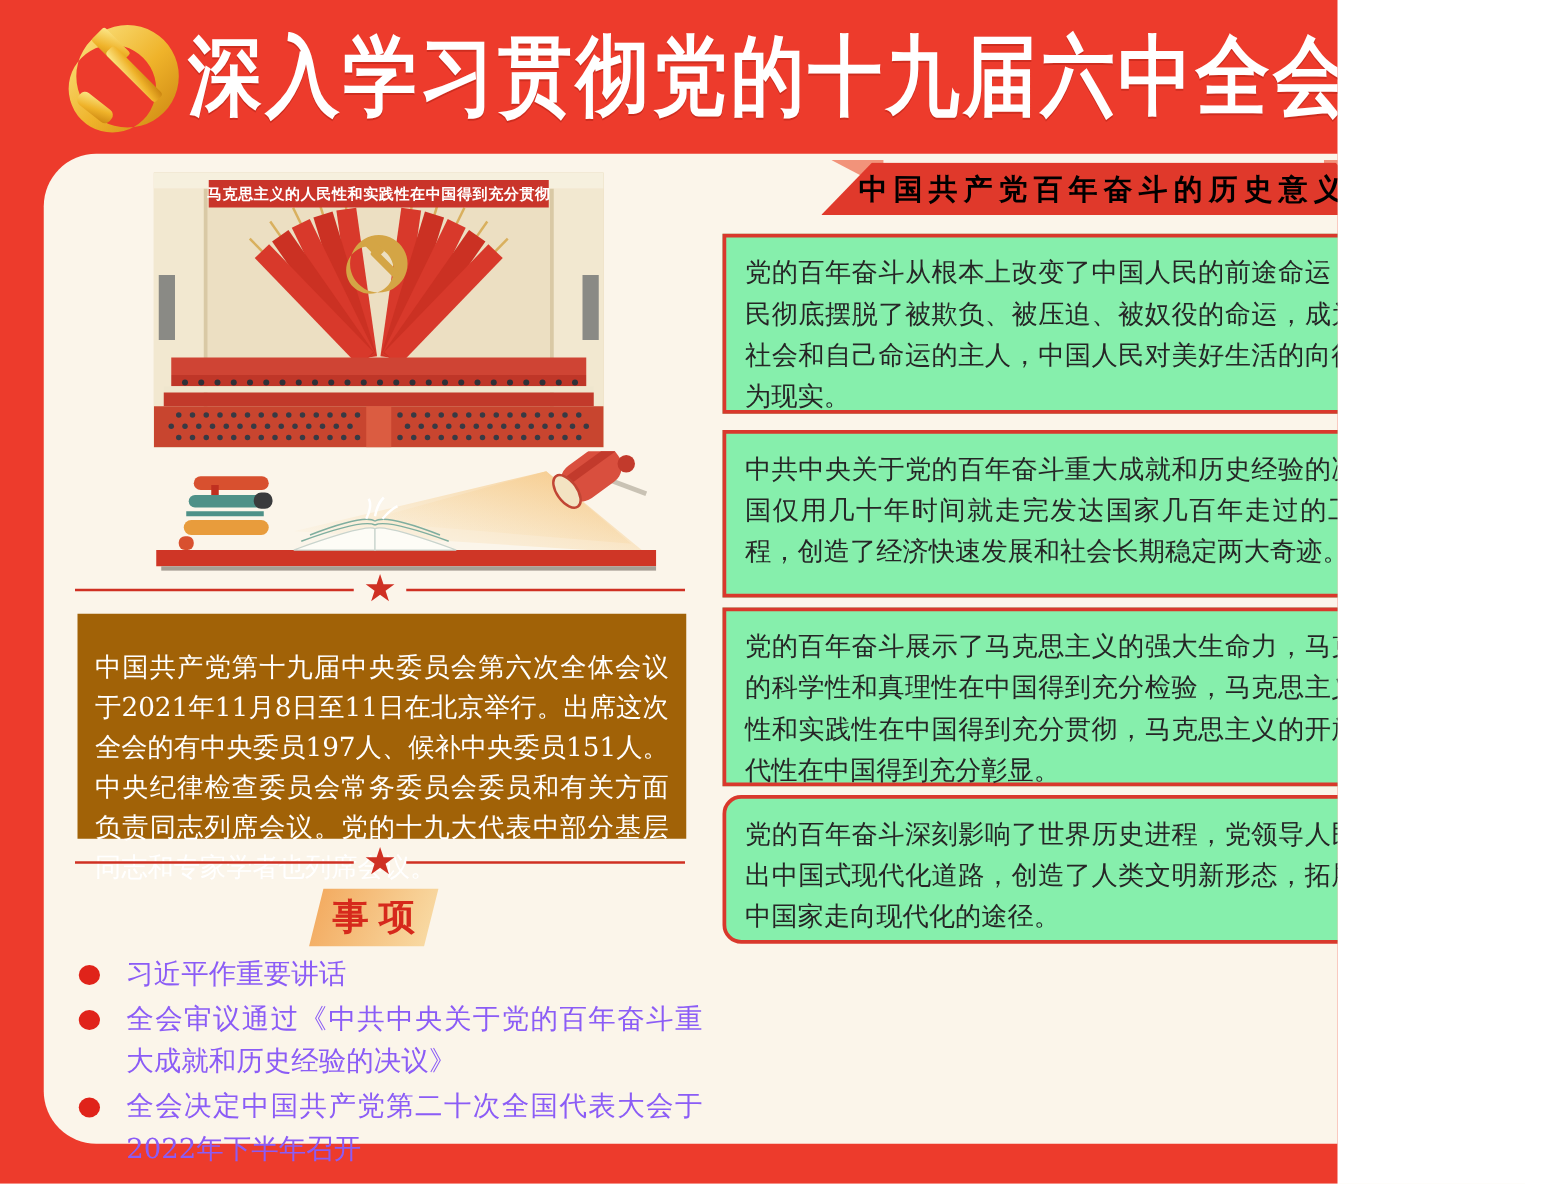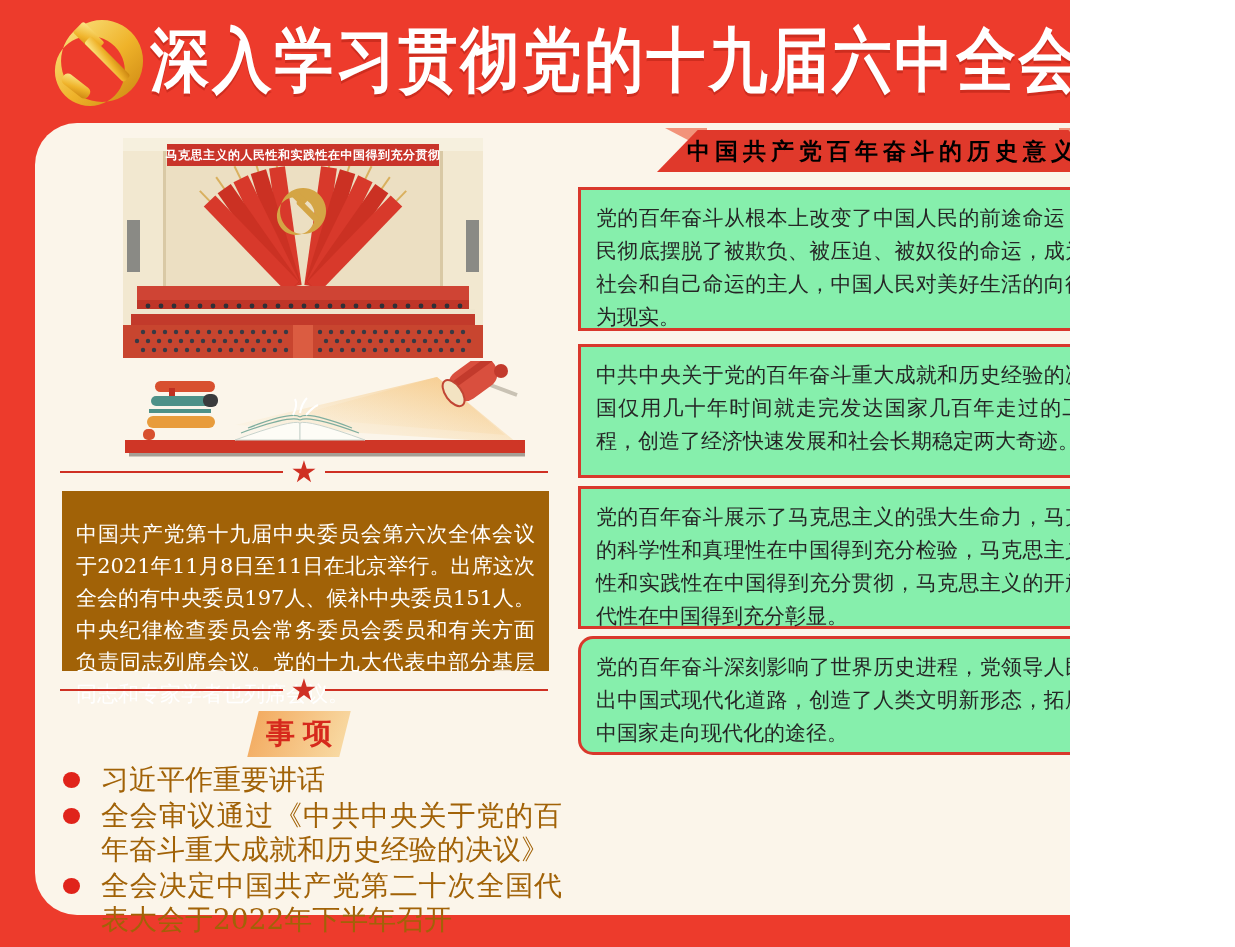--- a/index.html
+++ b/index.html
@@ -63,22 +63,22 @@
     transform:skewX(-14deg); display:flex; align-items:center; justify-content:center;
   }
   .items-tag span {
     transform:skewX(14deg); color:#d6291c; font-weight:bold; font-size:29px;
     letter-spacing:8px; padding-left:8px; white-space:nowrap;
     font-family:"DejaVu Sans","Liberation Sans",sans-serif;
   }
 
   .agenda { position:absolute; left:22px; top:640px; width:505px; list-style:none; }
   .agenda li {
-    position:relative; padding-left:44px; font-size:28px; line-height:34px;
-    color:#a16207; margin-bottom:2px; text-align:justify;
+    position:relative; padding-left:44px; font-size:22px; line-height:34px;
+    color:#8b5cf6; margin-bottom:2px; text-align:justify;
   }
   .agenda li .dot {
     position:absolute; left:6px; top:9px; width:17px; height:16px;
     background:#e0231a; border-radius:50%;
   }
 
   
   .ribbon { position:absolute; left:622px; top:5px; width:452px; height:44px; }
   .ribbon .fold-l {
     position:absolute; left:8px; top:0; width:42px; height:22px; background:#f2937a;

